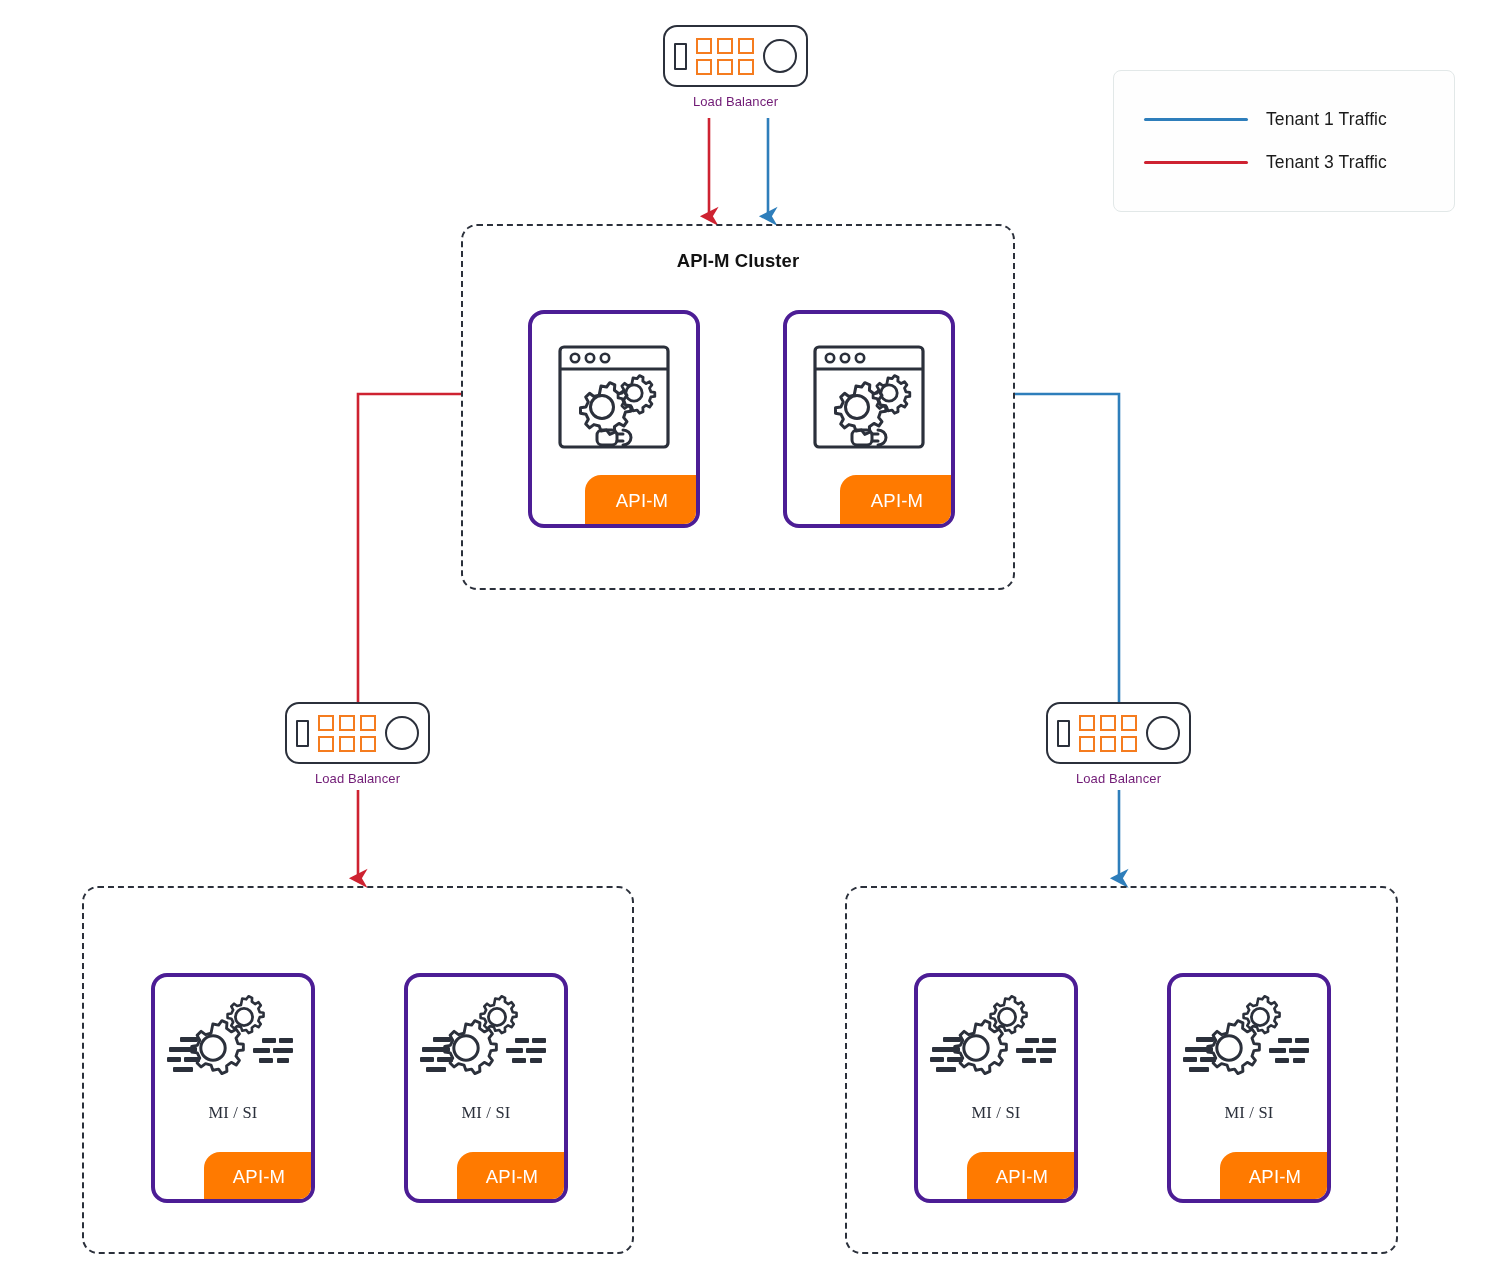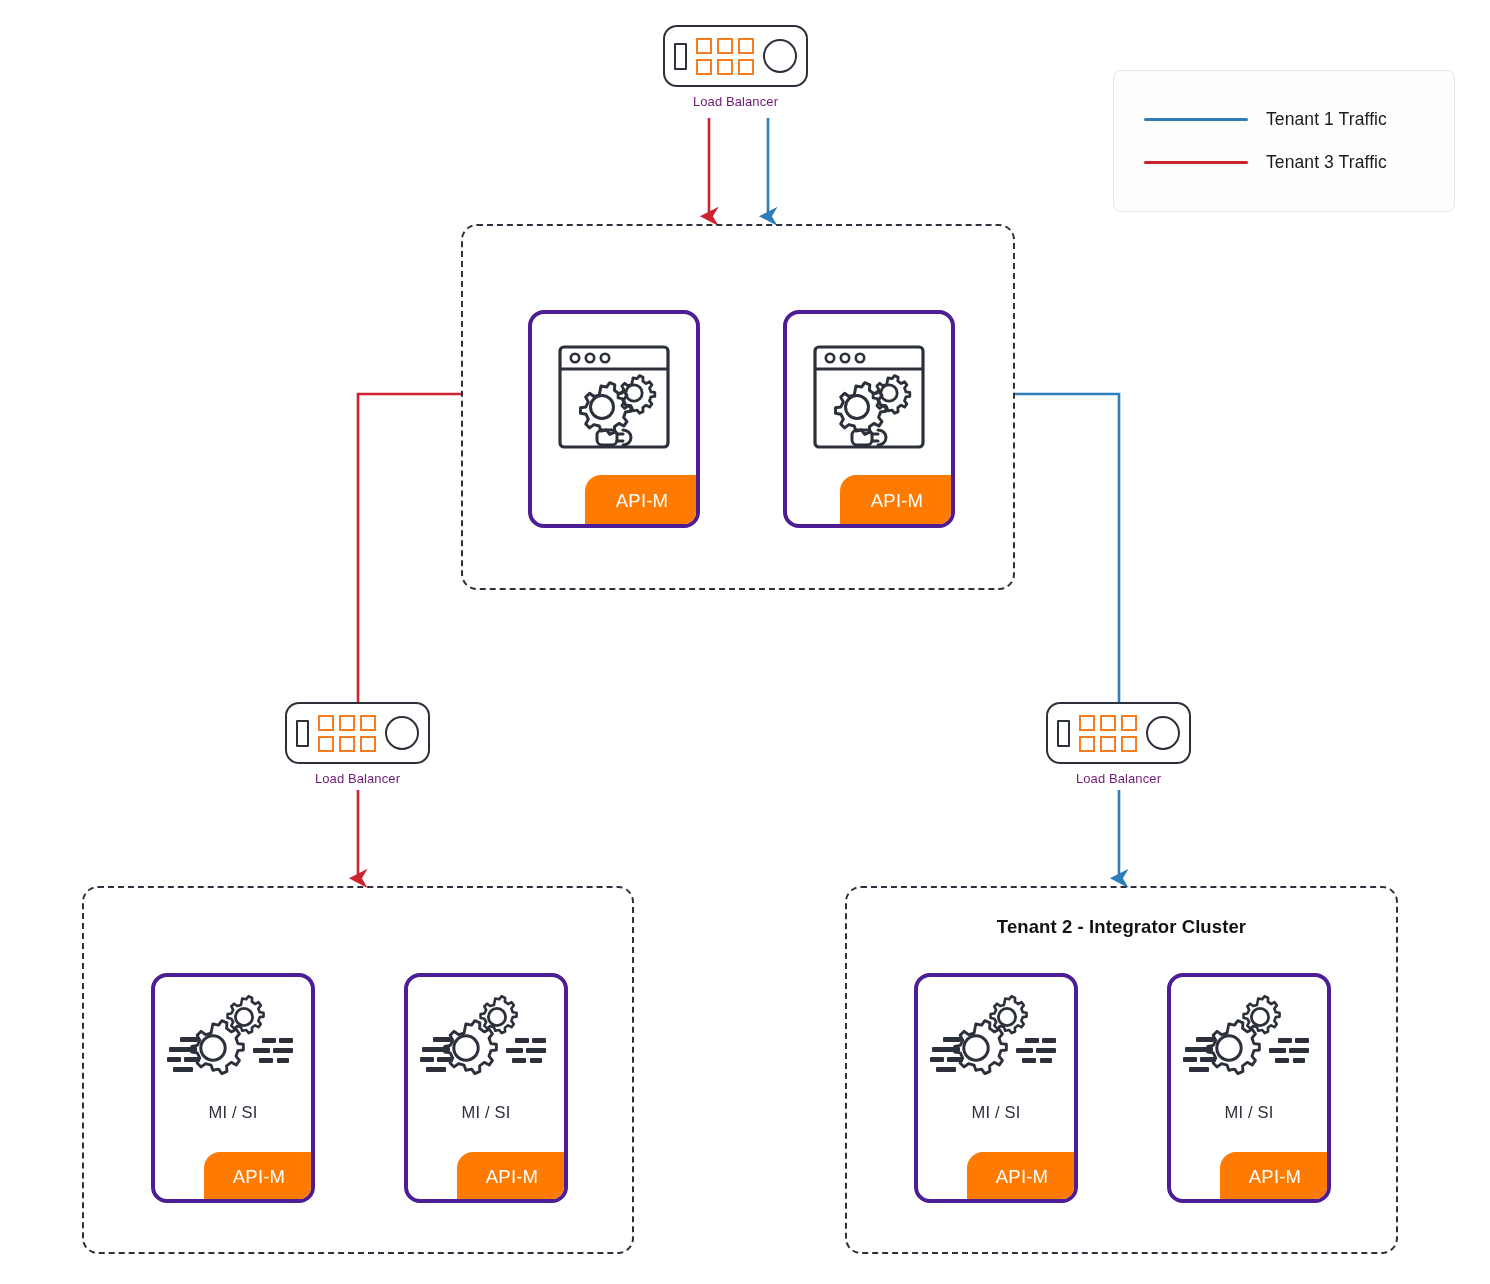--- a/index.html
+++ b/index.html
@@ -110,20 +110,21 @@
     left: 0; right: 0; top: 0;
     display: flex;
     flex-direction: column;
     align-items: center;
   }
   .node-sub {
     font-size: 16.5px;
     color: #2b303b;
     text-align: center;
     letter-spacing: 0.2px;
+    font-family: Liberation Serif, serif;
   }
   .node-tag {
     position: absolute;
     right: -3px;
     bottom: -3px;
     background: #FF7A00;
     border-radius: 16px 0 16px 0;
     display: flex;
     align-items: center;
     justify-content: center;
@@ -200,20 +201,21 @@
         <div class="lb-cell"></div>
         <div class="lb-cell"></div>
         <div class="lb-cell"></div>
       </div>
       <div class="lb-circle"></div>
     </div>
     <div class="lb-label">Load Balancer</div>
   </div>
 
   <div class="cluster" style="left:461px; top:224px; width:554px; height:366px;">
+    <div class="cluster-title" style="top:24px;">API-M Cluster</div>
 
     <div class="node" style="left:65px; top:84px; width:172px; height:218px;">
       <div class="node-body" style="top:30px;">
         <svg width="114" height="106" viewBox="0 0 114 106">
           <rect x="3" y="3" width="108" height="100" rx="4" fill="none" stroke="#2b303b" stroke-width="3.2"></rect>
           <line x1="3" y1="25" x2="111" y2="25" stroke="#2b303b" stroke-width="3.2"></line>
           <circle cx="18" cy="14" r="4.2" fill="none" stroke="#2b303b" stroke-width="2.6"></circle>
           <circle cx="33" cy="14" r="4.2" fill="none" stroke="#2b303b" stroke-width="2.6"></circle>
           <circle cx="48" cy="14" r="4.2" fill="none" stroke="#2b303b" stroke-width="2.6"></circle>
 
@@ -363,21 +365,20 @@
             <rect x="110" y="63" width="12" height="5" rx="1"></rect>
           </g>
         </svg>
         <div class="node-sub" style="margin-top:12px;">MI / SI</div>
       </div>
       <div class="node-tag" style="width:110px; height:50px;">API-M</div>
     </div>
   </div>
 
   <div class="cluster" style="left:845px; top:886px; width:553px; height:368px;">
-    <div class="cluster-title" style="top:28px;">Tenant 2 - Integrator Cluster</div>
 
     <div class="node" style="left:67px; top:85px; width:164px; height:230px;">
       <div class="node-body" style="top:18px;">
         <svg width="132" height="96" viewBox="0 0 132 96">
           <g fill="none" stroke="#2b303b" stroke-width="3" stroke-linejoin="round">
             <path d="M54,49 l6.0,1.1 l3.4,-4.6 l5.3,2.3 l-0.4,5.8 l4.9,3.6 l5.1,-2.8 l3.4,4.7 l-3.6,4.5 l2.0,5.8 l5.7,0.7 l0,5.9 l-5.7,0.7 l-2.0,5.8 l3.6,4.5 l-3.4,4.7 l-5.1,-2.8 l-4.9,3.6 l0.4,5.8 l-5.3,2.3 l-3.4,-4.6 l-6.0,1.1 l-1.9,-5.4 l-5.7,-1.5 l-4.6,3.5 l-4.2,-4.2 l2.8,-5.1 l-2.6,-5.3 l-5.8,-1.0 l0,-5.9 l5.8,-1.0 l2.6,-5.3 l-2.8,-5.1 l4.2,-4.2 l4.6,3.5 l5.7,-1.5 Z" transform="translate(-6,-18) scale(0.96)"></path>
             <circle cx="46" cy="53" r="12.2"></circle>
           </g>
           <g fill="none" stroke="#2b303b" stroke-width="2.8" stroke-linejoin="round">
             <path d="M82,6 l4.3,0.8 l2.5,-3.3 l3.8,1.7 l-0.3,4.1 l3.5,2.6 l3.7,-2.0 l2.4,3.4 l-2.6,3.3 l1.5,4.1 l4.1,0.5 l0,4.2 l-4.1,0.5 l-1.5,4.1 l2.6,3.3 l-2.4,3.4 l-3.7,-2.0 l-3.5,2.6 l0.3,4.1 l-3.8,1.7 l-2.5,-3.3 l-4.3,0.8 l-1.4,-3.9 l-4.1,-1.1 l-3.3,2.5 l-3.0,-3.0 l2.0,-3.7 l-1.9,-3.8 l-4.1,-0.7 l0,-4.2 l4.1,-0.7 l1.9,-3.8 l-2.0,-3.7 l3.0,-3.0 l3.3,2.5 l4.1,-1.1 Z" transform="translate(-1,-2) scale(0.93)"></path>

